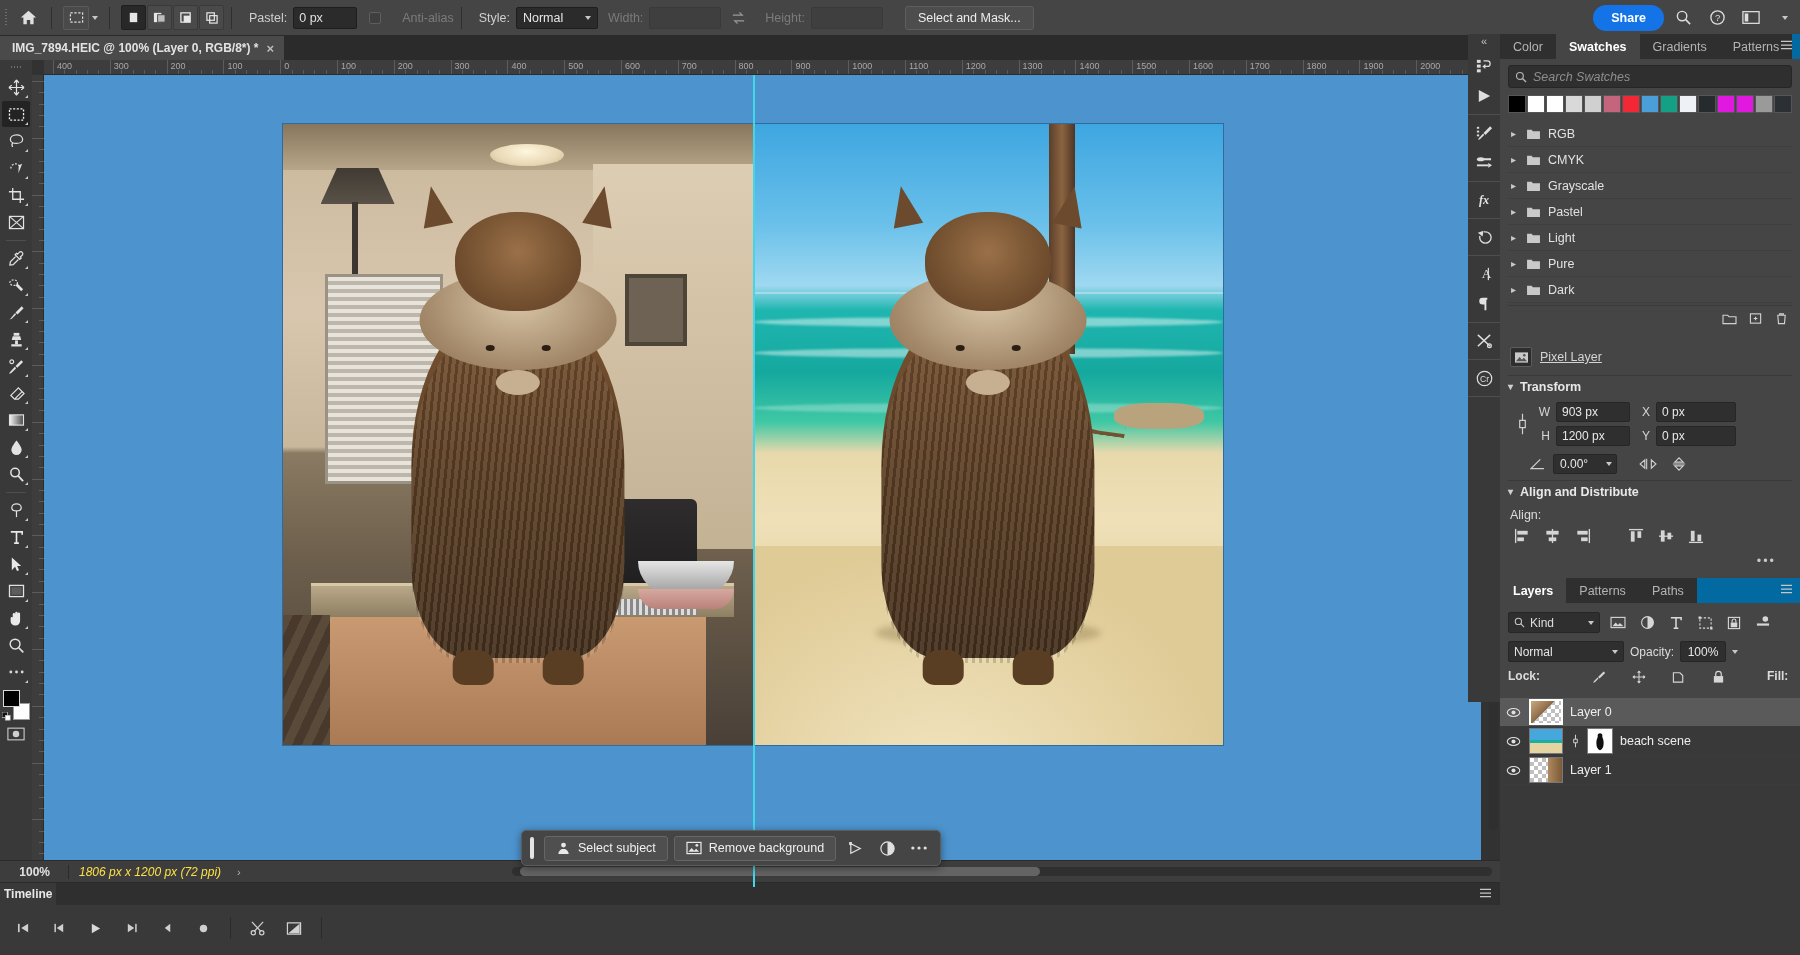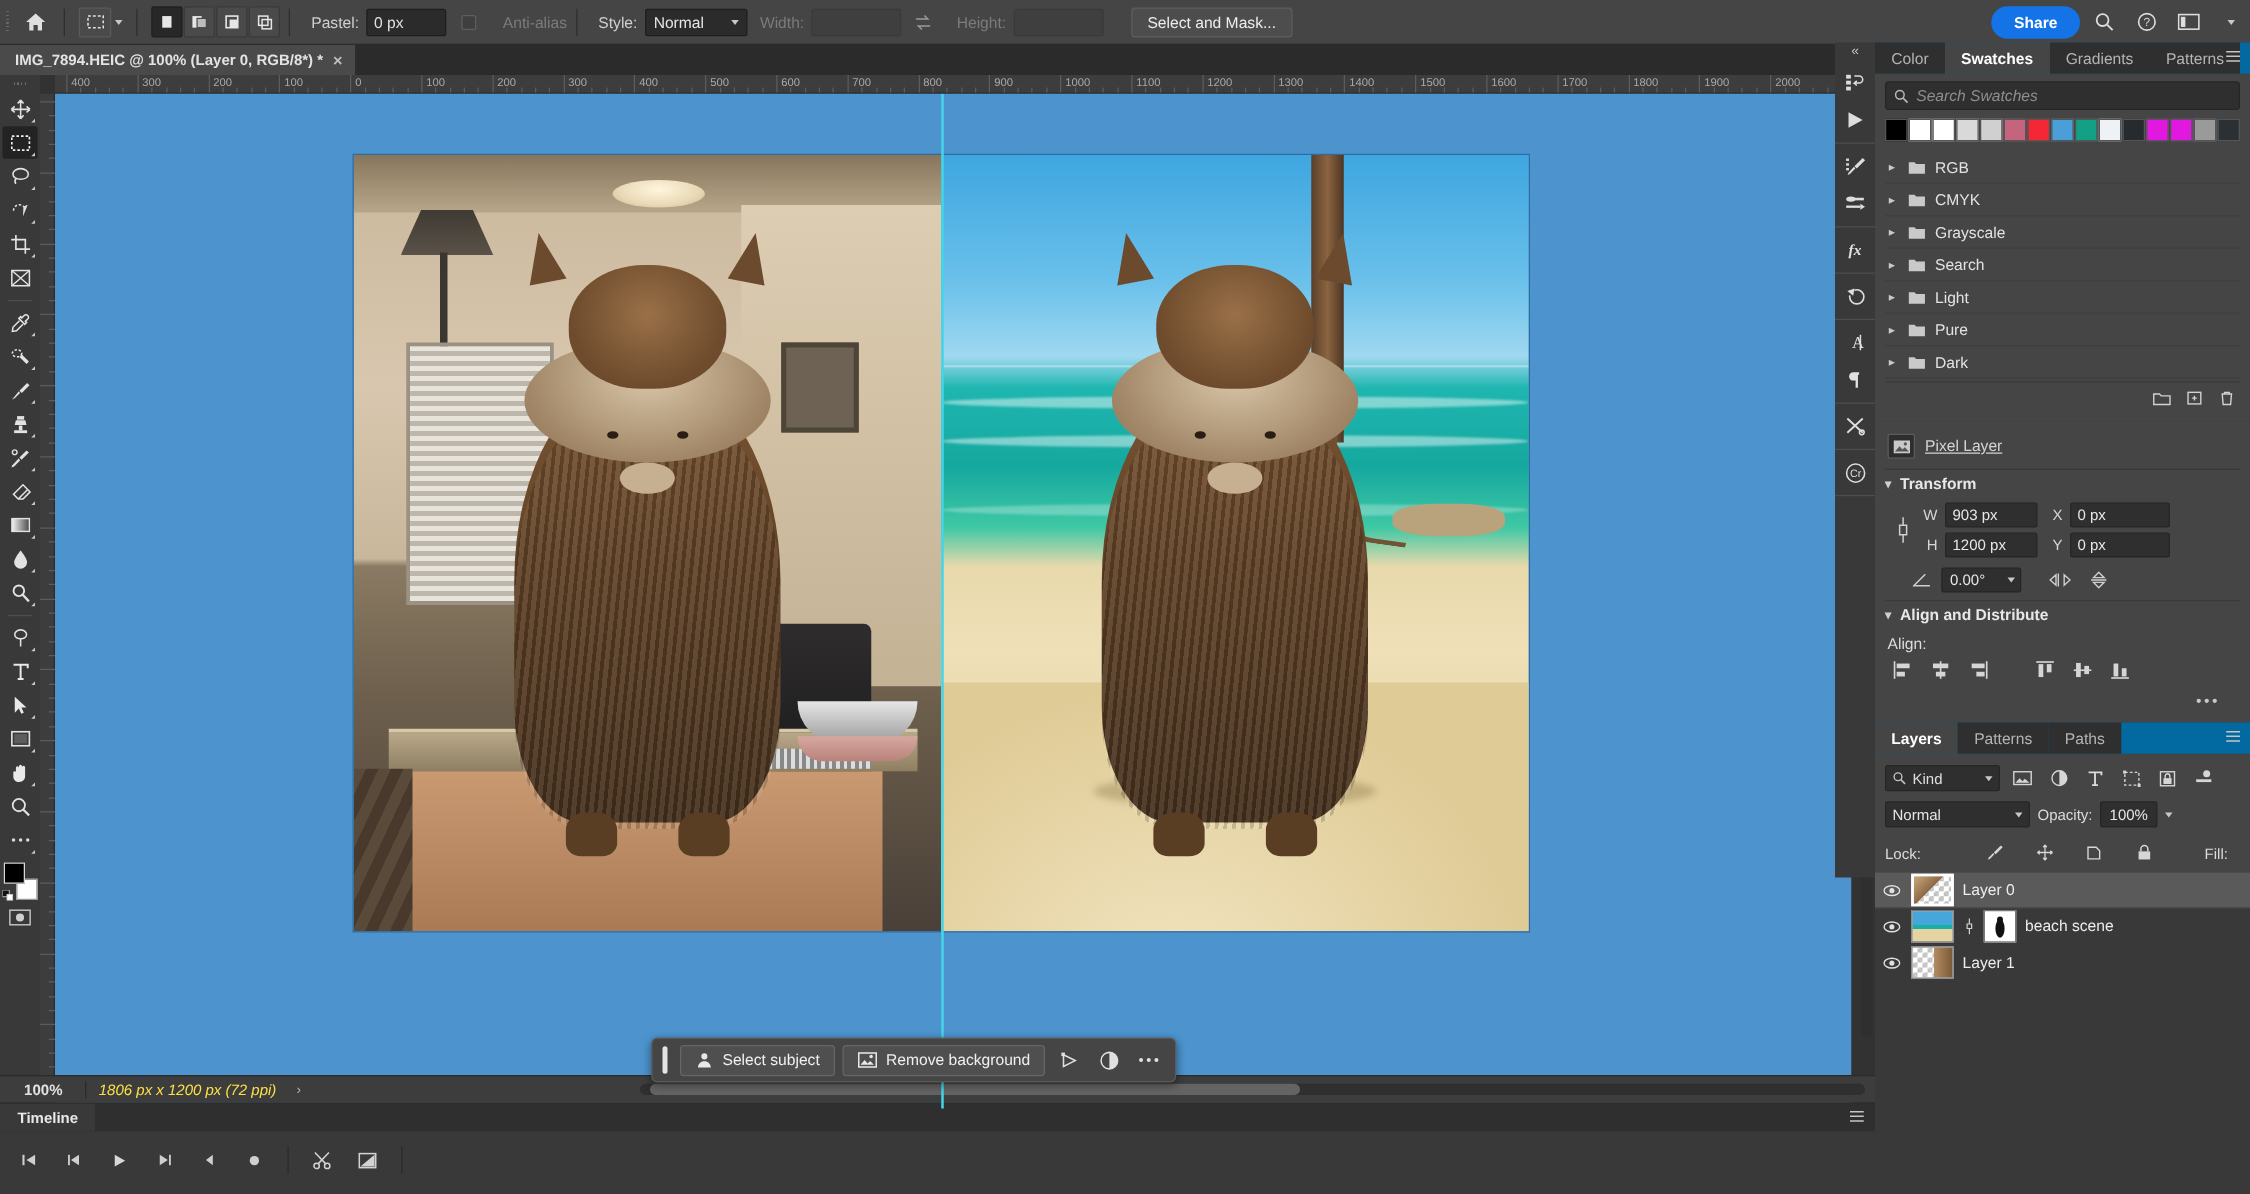--- a/index.html
+++ b/index.html
@@ -226,21 +226,21 @@
   .hscroll-track{ position:absolute;right:8px;top:6px;width:980px;height:9px;background:#2f2f2f;border-radius:5px;}
   .hscroll-thumb{ position:absolute;left:8px;top:0;width:520px;height:9px;background:#646464;border-radius:5px;}
   .vscroll-track{ position:absolute;right:2px;top:80px;width:9px;height:690px;background:#2f2f2f;border-radius:5px;}
   .vscroll-thumb{ position:absolute;left:0;top:200px;width:9px;height:300px;background:#646464;border-radius:5px;}
 
   
   .timeline{
     position:absolute;left:0;top:882px;width:1500px;height:73px;background:#393939;border-top:1px solid #2b2b2b;
   }
   .tl-tabrow{ height:22px;background:#2f2f2f;display:flex;align-items:stretch;position:relative;}
-  .tl-tab{ background:#393939;color:#e8e8e8;font-weight:bold;font-size:12px;display:flex;align-items:center;padding:0 14px;}
+  .tl-tab{ background:#393939;color:#e8e8e8;font-weight:bold;font-size:12px;display:flex;align-items:center;padding:0 4px;}
   .tl-menu{ position:absolute;right:8px;top:5px;}
   .tl-controls{ display:flex;align-items:center;gap:6px;padding:10px 8px 0 8px;}
   .tl-btn{ width:30px;height:26px;display:flex;align-items:center;justify-content:center;border-radius:3px;}
   .tl-vsep{ width:1px;height:22px;background:#2b2b2b;margin:0 6px;}
 
   
   .rail{
     position:absolute;left:1468px;top:34px;width:32px;height:668px;background:#393939;
     display:flex;flex-direction:column;align-items:center;
   }
@@ -298,21 +298,21 @@
   .kind-sel{ width:92px;height:21px;background:#2f2f2f;border:1px solid #262626;border-radius:2px;
     display:flex;align-items:center;gap:5px;padding:0 5px;font-size:12px;color:#dedede;}
   .kind-sel .caret{ margin-left:auto;}
   .lf-ico{ width:22px;height:21px;display:flex;align-items:center;justify-content:center;}
   .blend-row{ display:flex;align-items:center;gap:6px;padding:3px 2px;}
   .blend-sel{ width:116px;height:21px;background:#2f2f2f;border:1px solid #262626;border-radius:2px;
     display:flex;align-items:center;justify-content:space-between;padding:0 5px;font-size:12px;color:#e6e6e6;}
   .op-lab{ font-size:12px;color:#dcdcdc;}
   .op-field{ width:46px;height:21px;background:#2f2f2f;border:1px solid #262626;border-radius:2px;
     color:#e8e8e8;font-size:12px;display:flex;align-items:center;justify-content:center;}
-  .lock-row{ display:flex;align-items:flex-end;gap:26px;padding:4px 2px;}
+  .lock-row{ display:flex;align-items:flex-start;gap:26px;padding:4px 2px;font-weight:bold;}
   .lock-lab{ font-size:12px;color:#dcdcdc;}
   .lock-ico{ width:16px;height:16px;display:flex;align-items:center;justify-content:center;}
   .layer-row{ display:flex;align-items:center;gap:7px;height:29px;border-bottom:1px solid #3b3b3b;padding-left:4px;}
   .layer-row.selected{ background:#5a5a5a;}
   .eye-box{ width:18px;height:18px;display:flex;align-items:center;justify-content:center;}
   .lthumb{ width:34px;height:26px;border:1px solid #787878;}
   .lthumb.sel{ border:2px solid #ffffff;}
   .lmask{ width:26px;height:26px;border:1px solid #787878;background:#fff;display:flex;align-items:center;justify-content:center;}
   .lname{ font-size:12.5px;color:#ededed;}
   .link-small{ width:10px;display:flex;align-items:center;justify-content:center;}
@@ -1204,21 +1204,21 @@
             </span>
             <span class="fname">Grayscale</span>
           </div>
           <div class="folder-item">
             <span class="fchev">▸</span>
             <span>
               <svg width="15" height="12" viewBox="0 0 16 13">
                 <path d="M1 2h5l1.3 1.5H15V12H1z" fill="#c9c9c9"></path>
               </svg>
             </span>
-            <span class="fname">Search</span>
+            <span class="fname">Pastel</span>
           </div>
           <div class="folder-item">
             <span class="fchev">▸</span>
             <span>
               <svg width="15" height="12" viewBox="0 0 16 13">
                 <path d="M1 2h5l1.3 1.5H15V12H1z" fill="#c9c9c9"></path>
               </svg>
             </span>
             <span class="fname">Light</span>
           </div>

